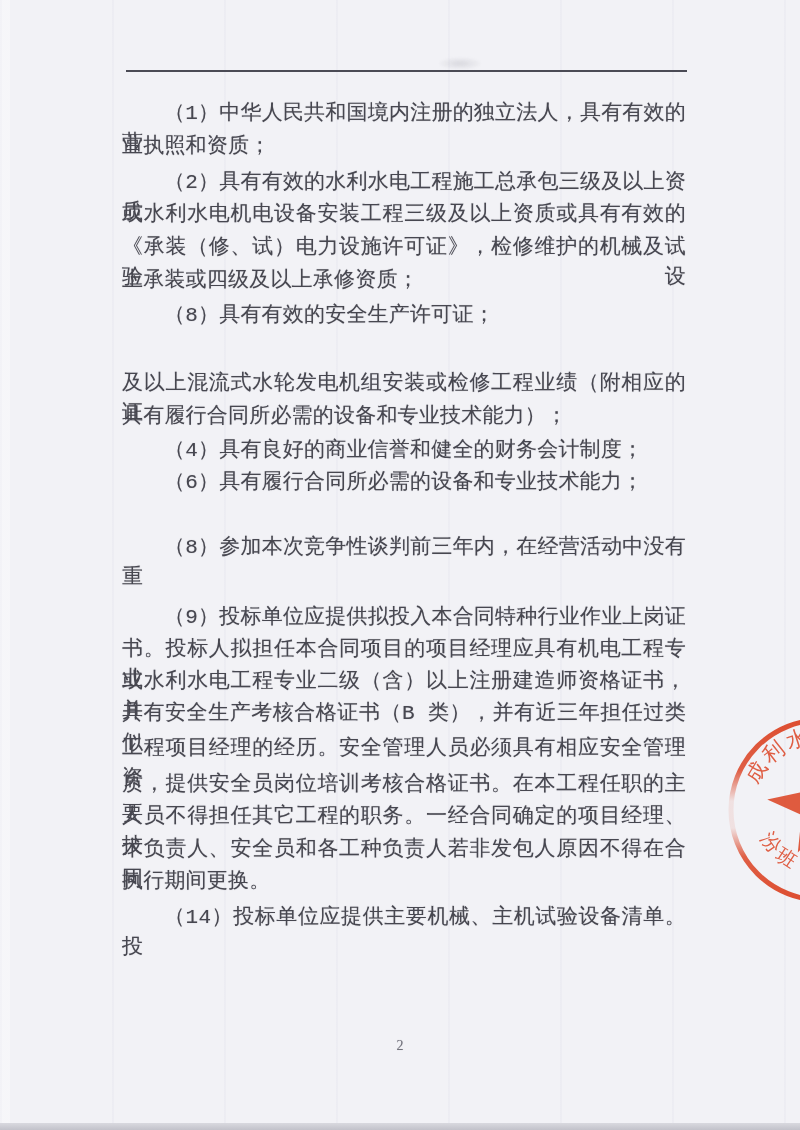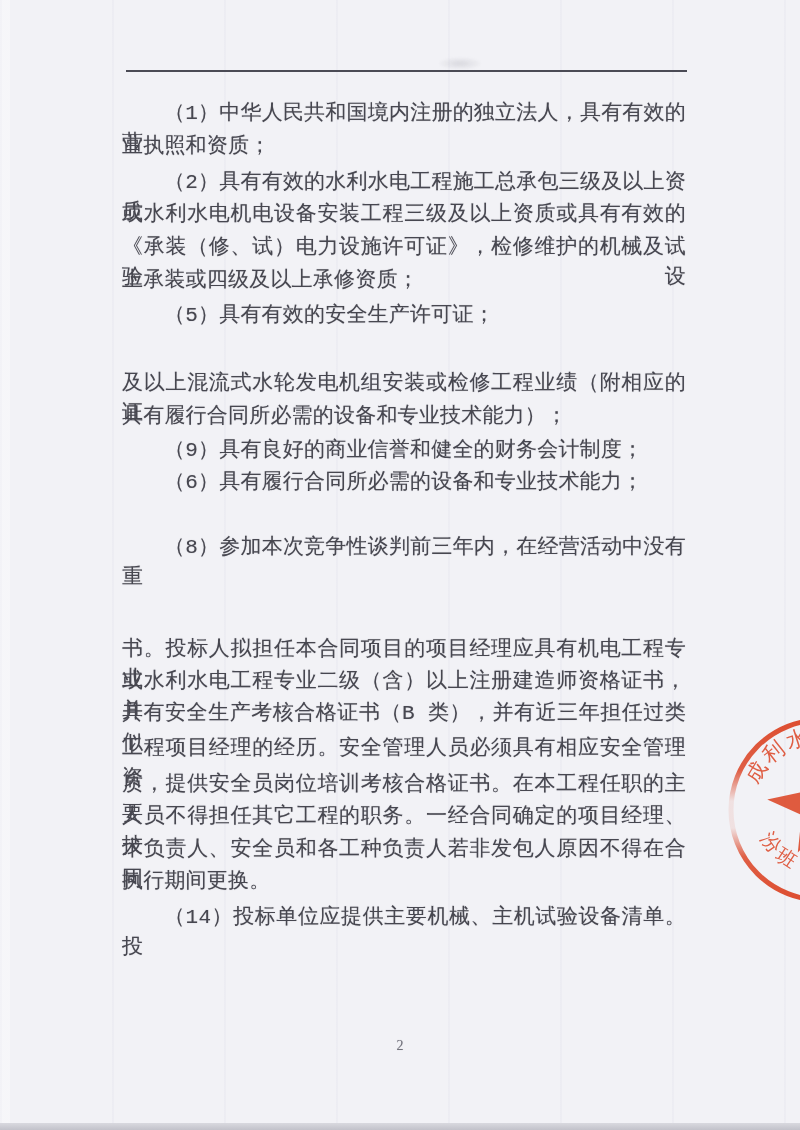--- a/index.html
+++ b/index.html
@@ -51,26 +51,27 @@
 
   <div class="smudge"></div>
   <div class="rule"></div>
 
   <div class="line just indent" style="top:99px">（1）中华人民共和国境内注册的独立法人，具有有效的营</div>
   <div class="line" style="top:132px">业执照和资质；</div>
   <div class="line just indent" style="top:168px">（2）具有有效的水利水电工程施工总承包三级及以上资质</div>
   <div class="line just" style="top:200px">或水利水电机电设备安装工程三级及以上资质或具有有效的</div>
   <div class="line just" style="top:233px">《承装（修、试）电力设施许可证》，检修维护的机械及试验设</div>
   <div class="line" style="top:266px">上承装或四级及以上承修资质；</div>
-  <div class="line indent" style="top:301px">（5）具有有效的安全生产许可证；</div>
+  <div class="line indent" style="top:301px">（8）具有有效的安全生产许可证；</div>
   <div class="line just" style="top:369px">及以上混流式水轮发电机组安装或检修工程业绩（附相应的证</div>
   <div class="line" style="top:402px">具有履行合同所必需的设备和专业技术能力）；</div>
-  <div class="line indent" style="top:436px">（9）具有良好的商业信誉和健全的财务会计制度；</div>
+  <div class="line indent" style="top:436px">（4）具有良好的商业信誉和健全的财务会计制度；</div>
   <div class="line indent" style="top:468px">（6）具有履行合同所必需的设备和专业技术能力；</div>
   <div class="line just indent" style="top:533px">（8）参加本次竞争性谈判前三年内，在经营活动中没有重</div>
+  <div class="line just indent" style="top:603px">（9）投标单位应提供拟投入本合同特种行业作业上岗证</div>
   <div class="line just" style="top:635px">书。投标人拟担任本合同项目的项目经理应具有机电工程专业</div>
   <div class="line just" style="top:667px">或水利水电工程专业二级（含）以上注册建造师资格证书，并</div>
   <div class="line just" style="top:699px">具有安全生产考核合格证书（B 类），并有近三年担任过类似</div>
   <div class="line just" style="top:770px">质，提供安全员岗位培训考核合格证书。在本工程任职的主要</div>
   <div class="line just" style="top:734px">工程项目经理的经历。安全管理人员必须具有相应安全管理资</div>
   <div class="line just" style="top:802px">人员不得担任其它工程的职务。一经合同确定的项目经理、技</div>
   <div class="line just" style="top:835px">术负责人、安全员和各工种负责人若非发包人原因不得在合同</div>
   <div class="line" style="top:867px">执行期间更换。</div>
   <div class="line just indent" style="top:903px">（14）投标单位应提供主要机械、主机试验设备清单。投</div>
 

